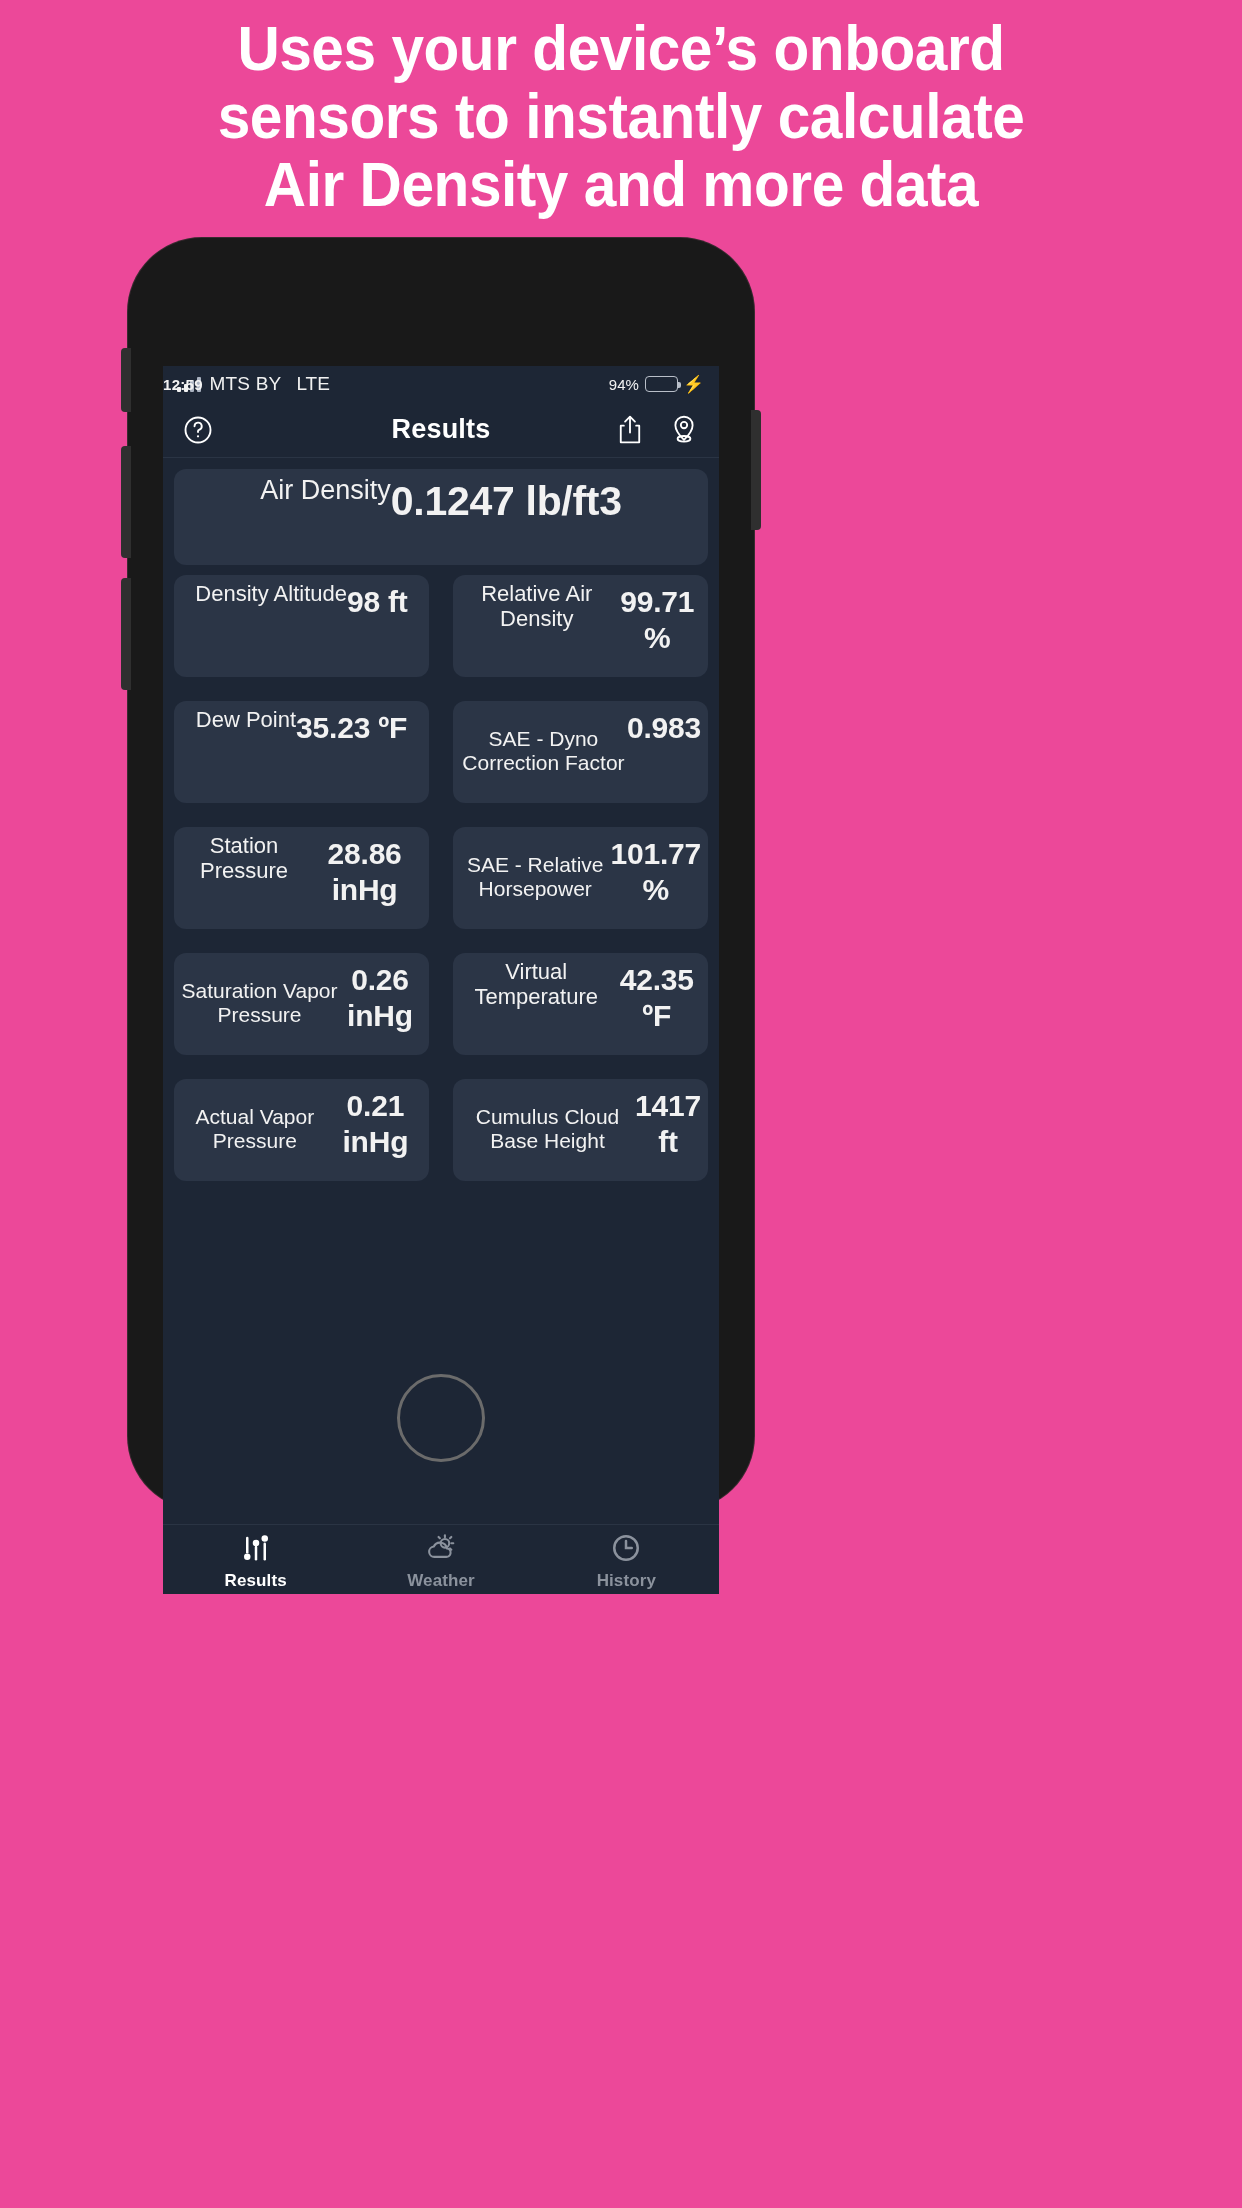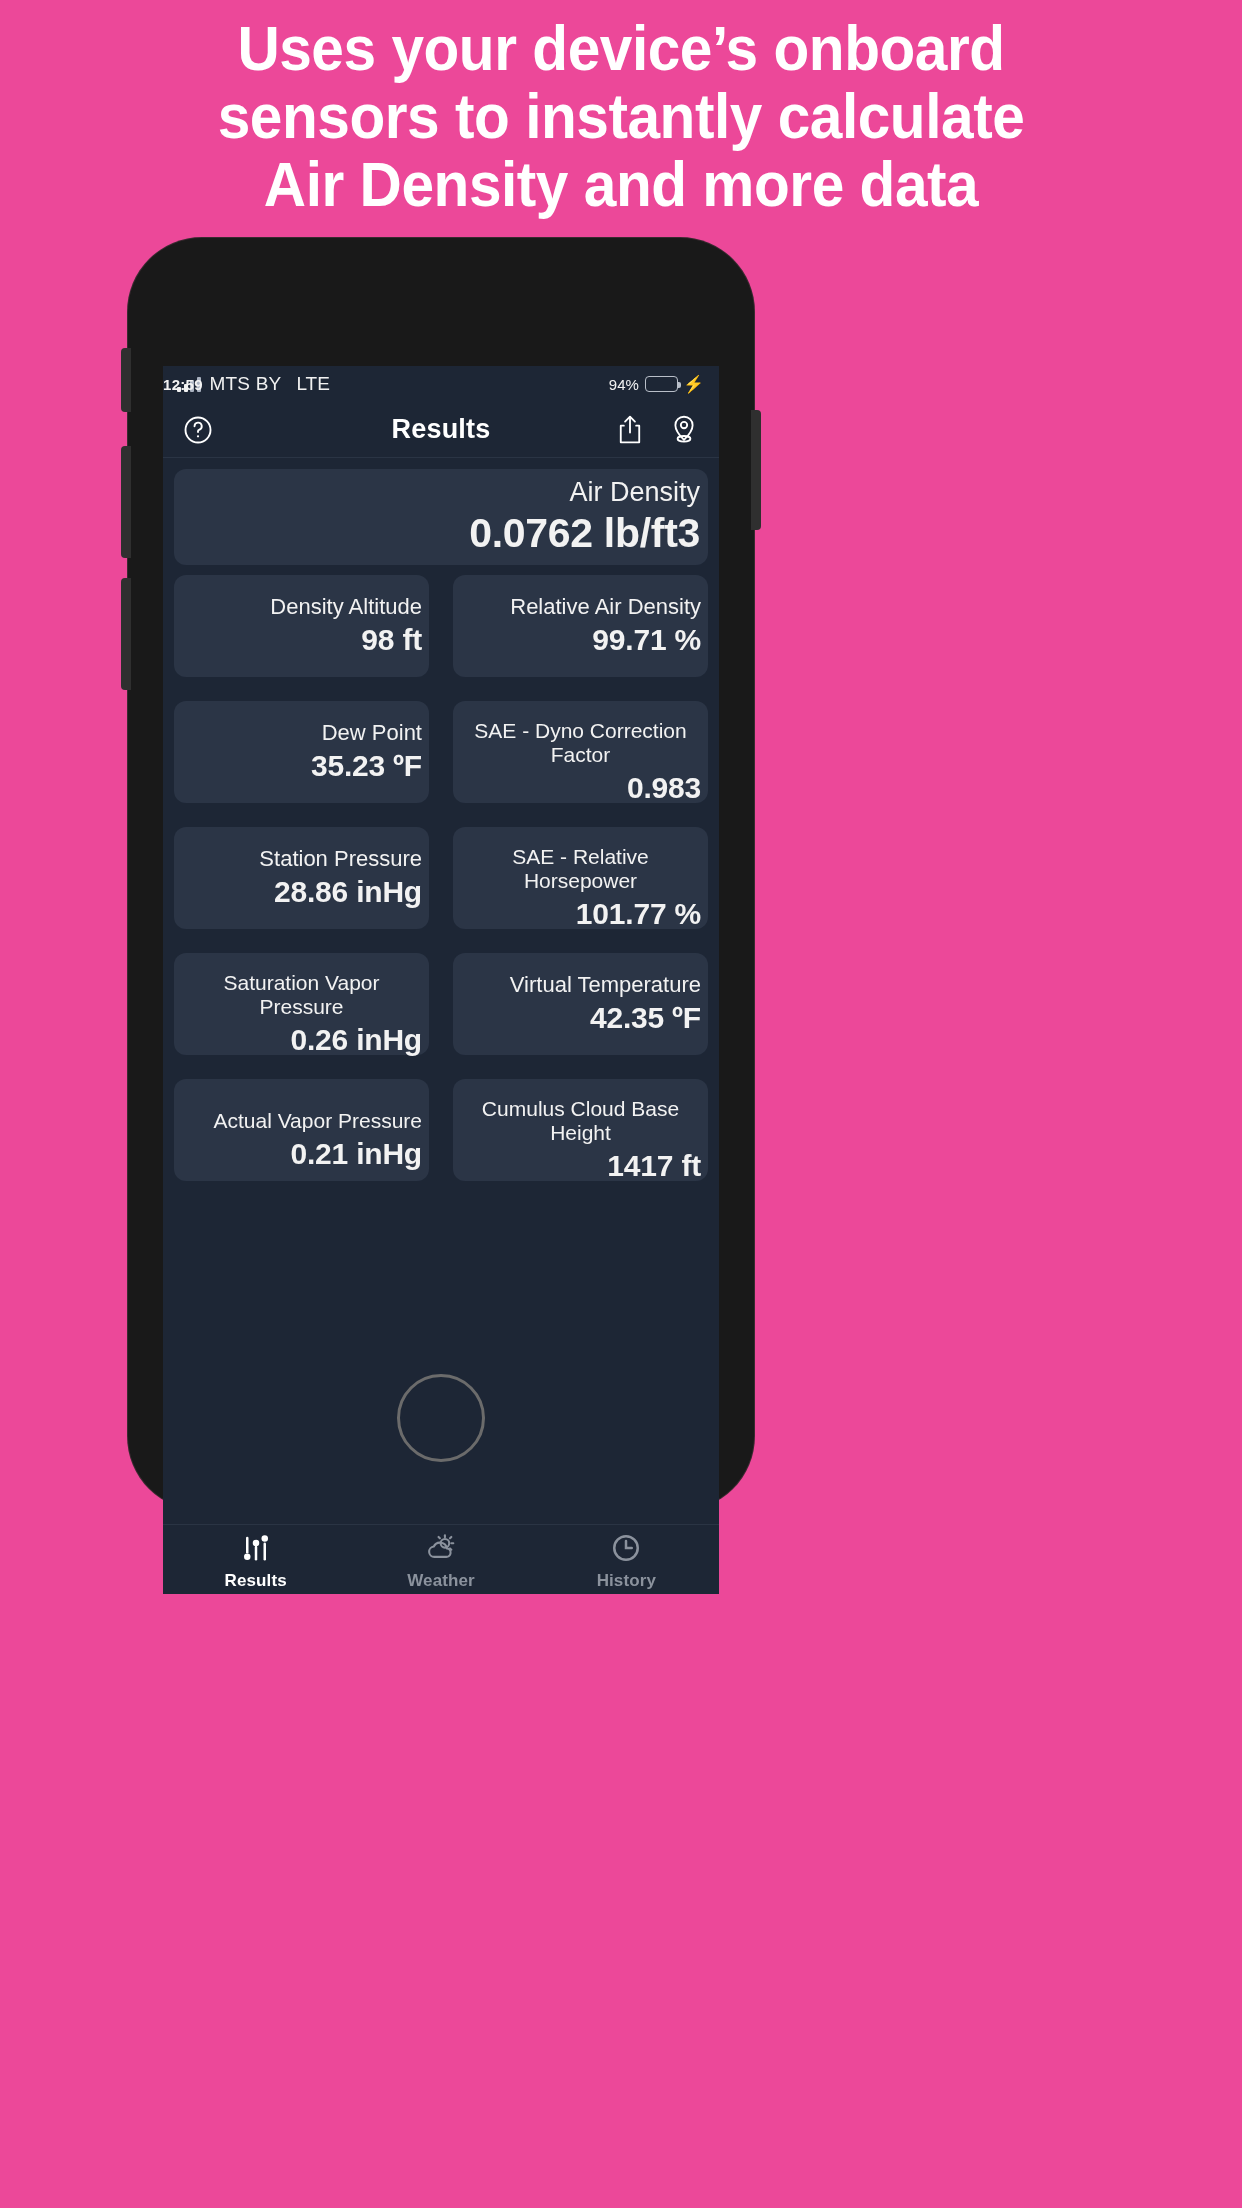--- a/index.html
+++ b/index.html
@@ -104,22 +104,22 @@
   .nav-right { margin-left:auto; display:flex; align-items:center; gap:24px; z-index:2; }
   .icon-btn { display:flex; align-items:center; justify-content:center; }
 
   
   .content { padding:11px 11px 0 11px; }
   .card {
     background:#2b3546;
     border-radius:12px;
     text-align:center;
     color:#f2f2f2;
-    display:flex; flex-direction:column;
-    align-items:flex-end; justify-content:center;
+    display:flex; flex-direction:row;
+    align-items:flex-start; justify-content:center;
   }
   .card-hero { height:96px; margin-bottom:10px; padding:6px 8px; }
   .card-hero .lbl { font-size:27px; font-weight:400; line-height:30px; }
   .card-hero .val { font-size:41px; font-weight:bold; line-height:48px; margin-top:2px; letter-spacing:-.3px; }
 
   .grid { display:grid; grid-template-columns:1fr 1fr; gap:24px; }
   .card-sm { height:102px; padding:6px 7px; }
   .card-sm .lbl { font-size:22px; font-weight:400; line-height:25px; }
   .card-sm .val { font-size:30px; font-weight:bold; line-height:36px; margin-top:3px; letter-spacing:-.2px; }
   .card-sm.two-line .lbl { font-size:21px; line-height:24px;margin-top:20px; }
@@ -211,21 +211,21 @@
               <ellipse cx="12" cy="20.2" rx="5.2" ry="2.3"></ellipse>
             </svg>
           </span>
         </div>
       </div>
 
       <div class="content">
 
         <div class="card card-hero">
           <div class="lbl">Air Density</div>
-          <div class="val">0.0762 lb/ft3</div>
+          <div class="val">0.1247 lb/ft3</div>
         </div>
 
         <div class="grid">
 
           <div class="card card-sm">
             <div class="lbl">Density Altitude</div>
             <div class="val">98 ft</div>
           </div>
 
           <div class="card card-sm">

